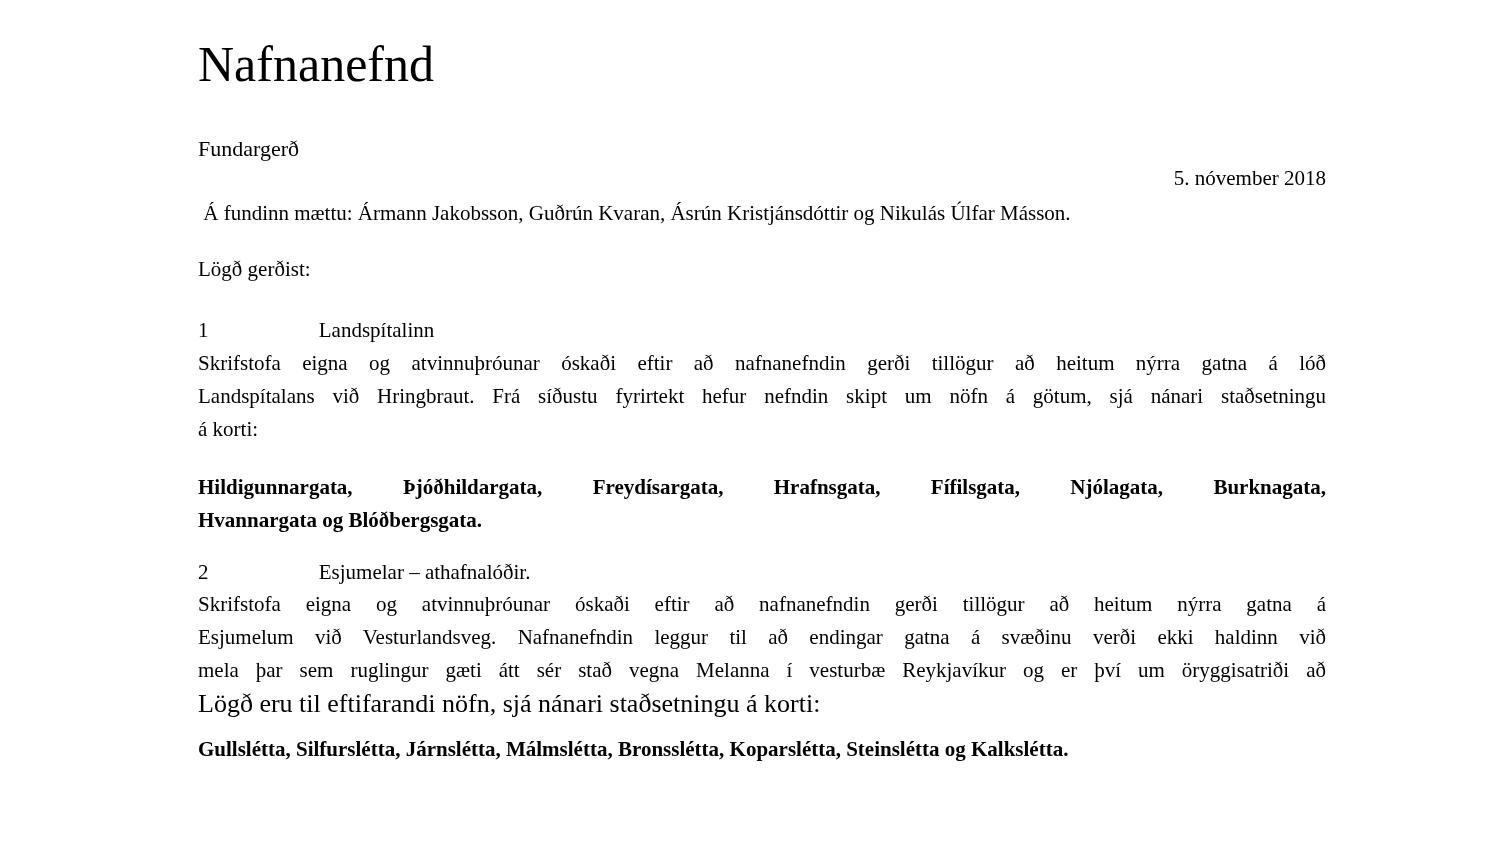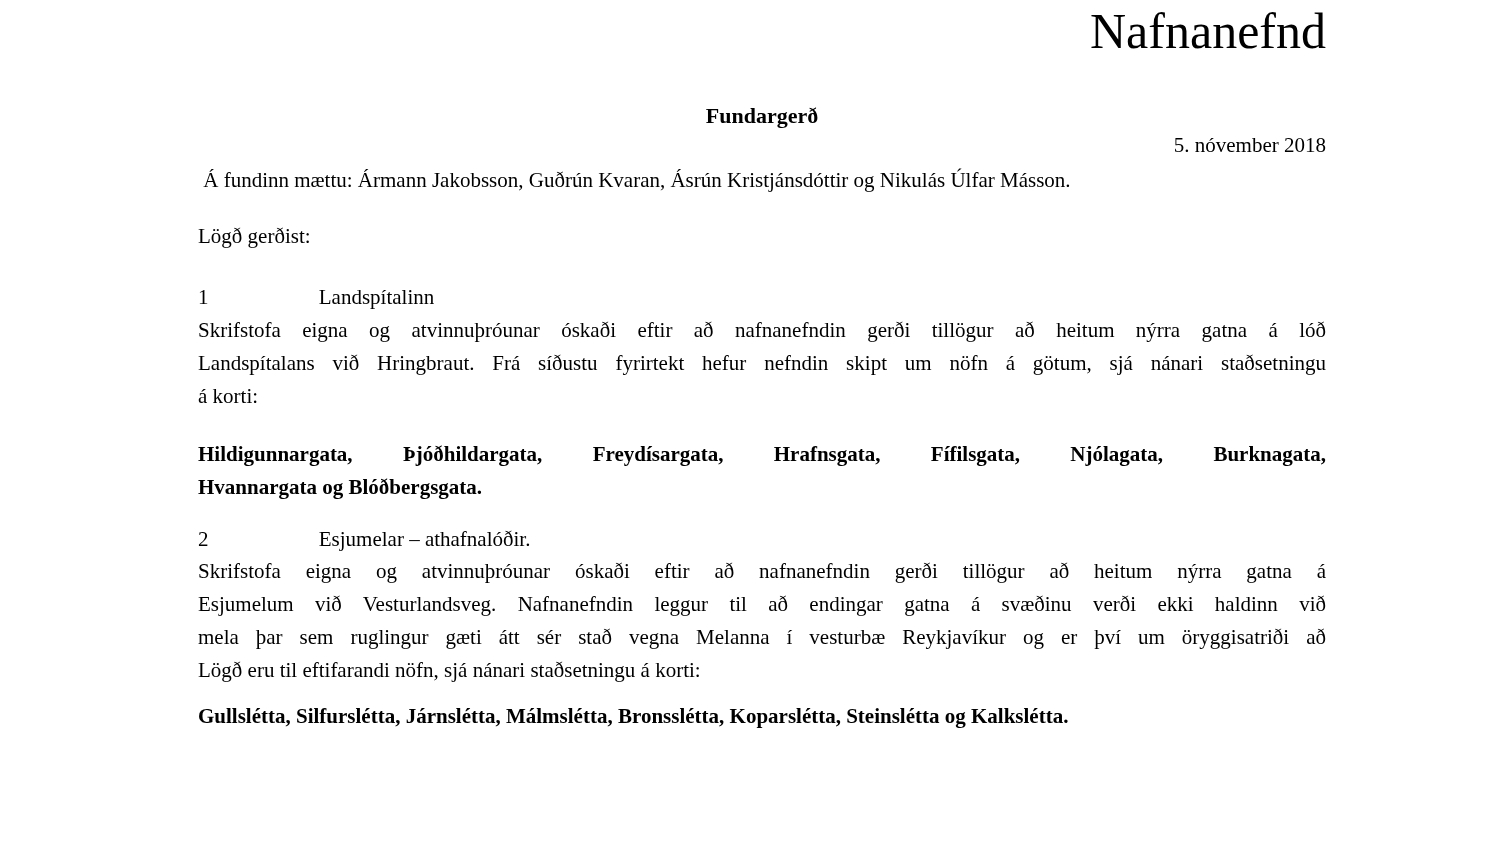--- a/index.html
+++ b/index.html
@@ -12,31 +12,31 @@
     box-sizing: border-box;
     width: 1500px;
     height: 844px;
     background: #ffffff;
     color: #000000;
     font-family: "Liberation Serif", "DejaVu Serif", serif;
     padding: 0 174px 0 198px;
     overflow: hidden;
   }
   .doc-title {
-    text-align: right;
+    margin-top: 33px;
+    text-align: left;
     font-size: 50px;
     line-height: 62px;
     font-weight: 400;
   }
   .doc-subtitle {
     margin-top: 42px;
-    text-align: center;
+    text-align: left;
     font-size: 22px;
     line-height: 24px;
-    font-weight: bold;
   }
   .doc-date {
     margin-top: 5px;
     text-align: right;
     font-size: 21px;
     line-height: 24px;
   }
   .meta-line {
     font-size: 21px;
     line-height: 29px;
@@ -74,21 +74,21 @@
   .names-2 { margin-top: 13px; }
   .tline {
     font-size: 21px;
     line-height: 33px;
   }
   .tline.just {
     text-align: justify;
     text-align-last: justify;
   }
   .note-line {
-    font-size: 21px;
+    font-size: 26px;
     line-height: 33px;
   }
 </style>
 </head>
 <body>
 
 <div class="page">
 
   <div class="doc-title">Nafnanefnd</div>
 

